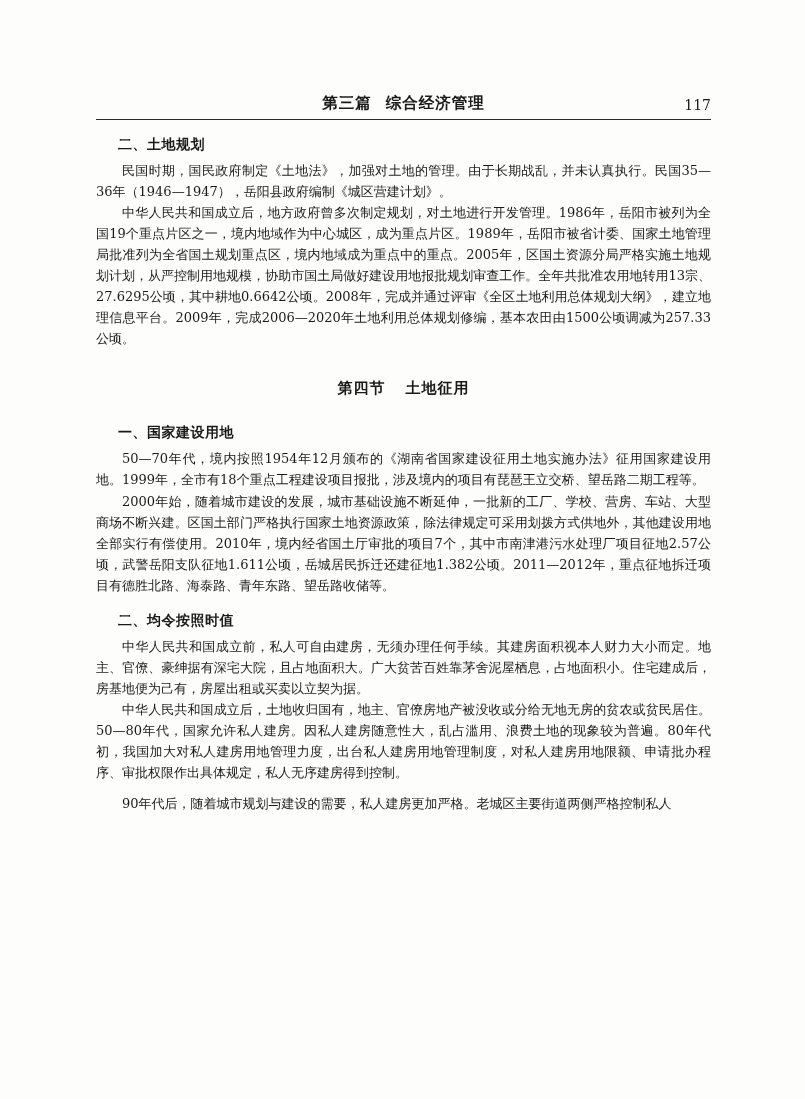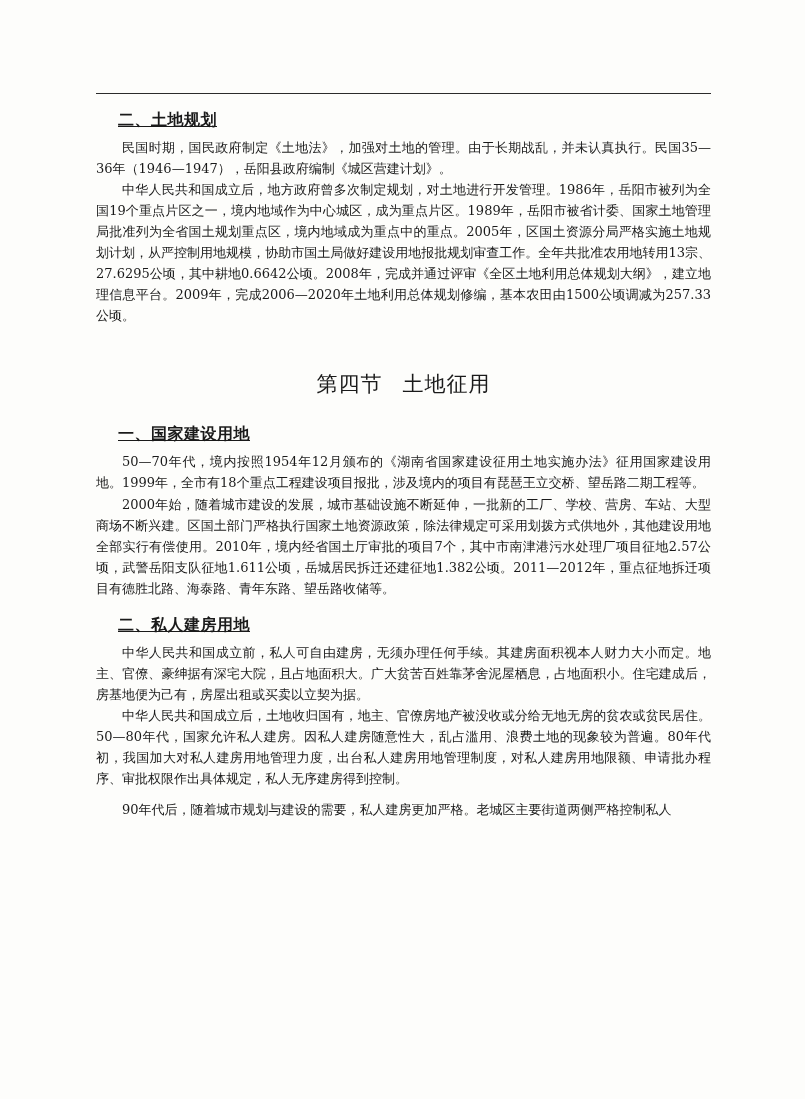--- a/index.html
+++ b/index.html
@@ -49,74 +49,79 @@
   .rule {
     border-bottom: 1.3px solid #2b2b2b;
     margin-top: 5px;
     width: 100%;
   }
   .body {
     margin-top: 16px;
     width: 100%;
   }
   .subhead {
-    font-size: 16px;
+    font-size: 14px;
     font-weight: bold;
     margin: 0 0 6px 22px;
     letter-spacing: 0.5px;
-    text-decoration: underline;
   }
   p.para {
     font-size: 13px;
     line-height: 1.62;
     margin: 0;
     text-align: justify;
     text-justify: inter-ideograph;
     text-indent: 2em;
   }
   .section-title {
     text-align: center;
-    font-size: 21px;
-    font-weight: normal;
+    font-size: 15px;
+    font-weight: bold;
     letter-spacing: 1px;
-    margin: 44px 0 26px 0;
+    margin: 30px 0 26px 0;
   }
   .section-title .gap {
     display: inline-block;
     width: 20px;
   }
   .spacer-sm { height: 10px; }
   .spacer-md { height: 16px; }
 </style>
 </head>
 <body>
 
 <div class="page">
   <div class="content">
 
+    <div class="header-row">
+      <div class="header-title">
+        <span>第三篇</span><span class="gap"></span><span>综合经济管理</span>
+      </div>
+      <div class="page-number">117</div>
+    </div>
     <div class="rule"></div>
 
     <div class="body">
 
       <div class="subhead">二、土地规划</div>
 
       <p class="para">民国时期，国民政府制定《土地法》，加强对土地的管理。由于长期战乱，并未认真执行。民国35—36年（1946—1947），岳阳县政府编制《城区营建计划》。</p>
       <p class="para">中华人民共和国成立后，地方政府曾多次制定规划，对土地进行开发管理。1986年，岳阳市被列为全国19个重点片区之一，境内地域作为中心城区，成为重点片区。1989年，岳阳市被省计委、国家土地管理局批准列为全省国土规划重点区，境内地域成为重点中的重点。2005年，区国土资源分局严格实施土地规划计划，从严控制用地规模，协助市国土局做好建设用地报批规划审查工作。全年共批准农用地转用13宗、27.6295公顷，其中耕地0.6642公顷。2008年，完成并通过评审《全区土地利用总体规划大纲》，建立地理信息平台。2009年，完成2006—2020年土地利用总体规划修编，基本农田由1500公顷调减为257.33公顷。</p>
 
       <div class="section-title">
         <span>第四节</span><span class="gap"></span><span>土地征用</span>
       </div>
 
       <div class="subhead">一、国家建设用地</div>
 
       <p class="para">50—70年代，境内按照1954年12月颁布的《湖南省国家建设征用土地实施办法》征用国家建设用地。1999年，全市有18个重点工程建设项目报批，涉及境内的项目有琵琶王立交桥、望岳路二期工程等。</p>
       <p class="para">2000年始，随着城市建设的发展，城市基础设施不断延伸，一批新的工厂、学校、营房、车站、大型商场不断兴建。区国土部门严格执行国家土地资源政策，除法律规定可采用划拨方式供地外，其他建设用地全部实行有偿使用。2010年，境内经省国土厅审批的项目7个，其中市南津港污水处理厂项目征地2.57公顷，武警岳阳支队征地1.611公顷，岳城居民拆迁还建征地1.382公顷。2011—2012年，重点征地拆迁项目有德胜北路、海泰路、青年东路、望岳路收储等。</p>
 
       <div class="spacer-md"></div>
-      <div class="subhead">二、私人建房用地</div>
+      <div class="subhead">二、均令按照时值</div>
 
       <p class="para">中华人民共和国成立前，私人可自由建房，无须办理任何手续。其建房面积视本人财力大小而定。地主、官僚、豪绅据有深宅大院，且占地面积大。广大贫苦百姓靠茅舍泥屋栖息，占地面积小。住宅建成后，房基地便为己有，房屋出租或买卖以立契为据。</p>
       <p class="para">中华人民共和国成立后，土地收归国有，地主、官僚房地产被没收或分给无地无房的贫农或贫民居住。50—80年代，国家允许私人建房。因私人建房随意性大，乱占滥用、浪费土地的现象较为普遍。80年代初，我国加大对私人建房用地管理力度，出台私人建房用地管理制度，对私人建房用地限额、申请批办程序、审批权限作出具体规定，私人无序建房得到控制。</p>
 
       <div class="spacer-sm"></div>
       <p class="para">90年代后，随着城市规划与建设的需要，私人建房更加严格。老城区主要街道两侧严格控制私人</p>
 
     </div>
   </div>
 </div>

